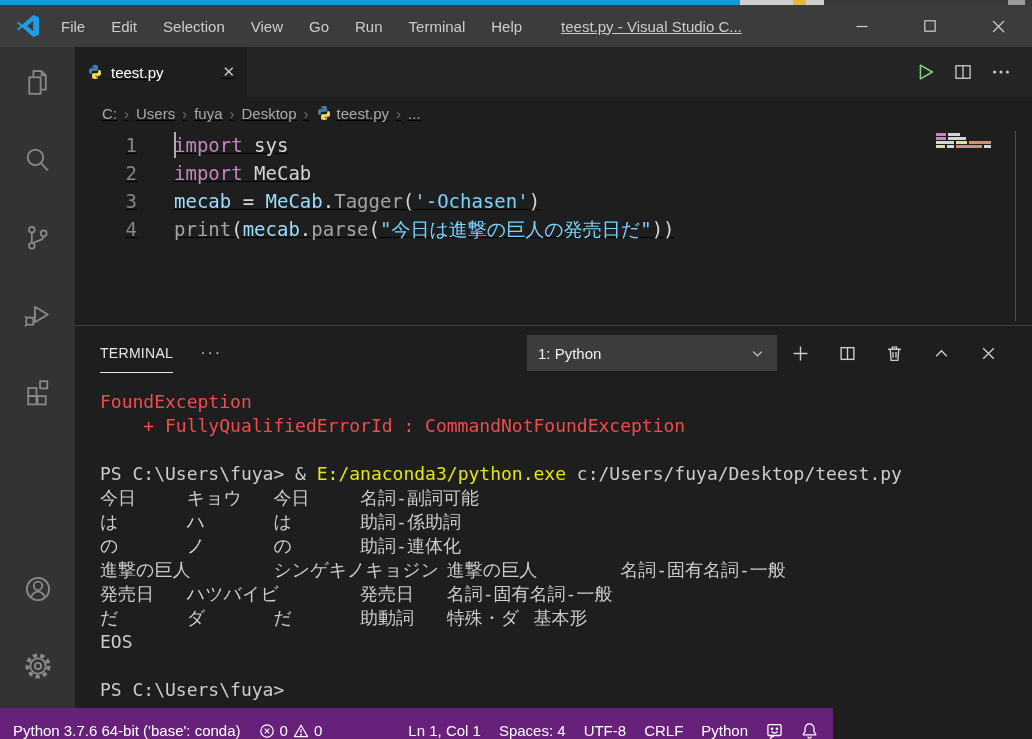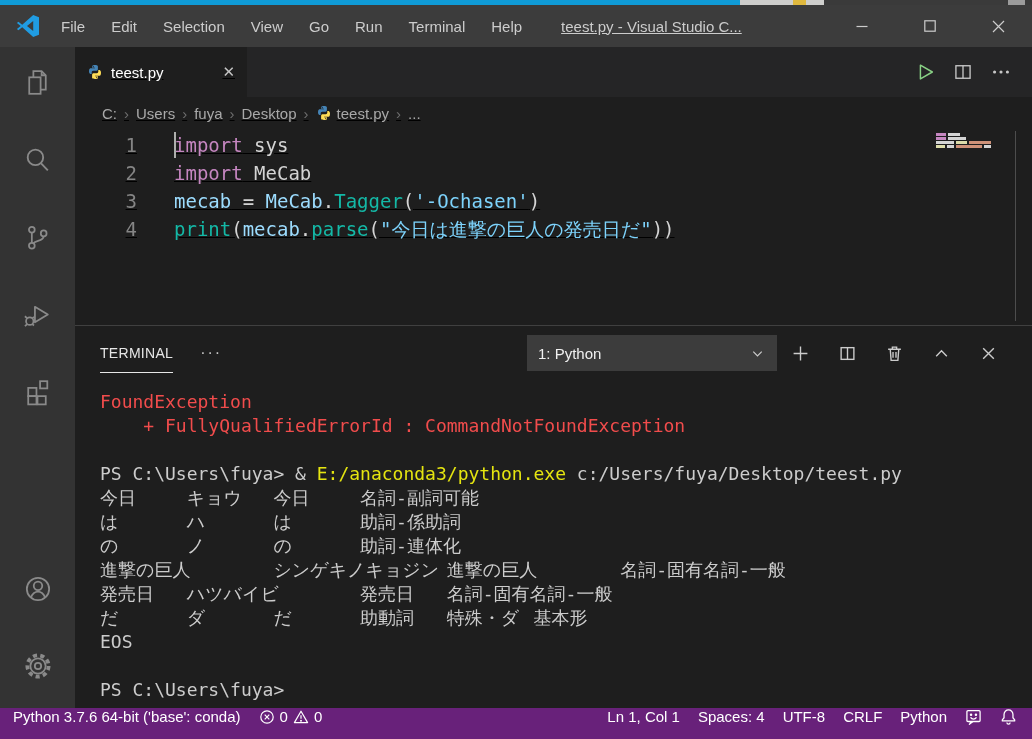--- a/index.html
+++ b/index.html
@@ -43,21 +43,21 @@
     color:#a9a9a9; font-size:15px; }
   .bc-item { display:flex; align-items:center; }
   .bc-item svg { margin-right:5px; }
   .bc-sep { color:#6e6e6e; margin:0 7px; font-size:15px; }
 
   .code-region { position:relative; flex:1; padding-top:2px;
     font-family:"DejaVu Sans Mono", monospace; font-size:19px; line-height:28px; }
   .code-line { display:flex; height:28px; white-space:pre; }
   .ln { width:62px; text-align:right; color:#858585; flex:none; }
   .lc { margin-left:37px; }
-  .tok-kw{color:#c586c0} .tok-fn{color:#14b8a6} .tok-var{color:#9cdcfe}
+  .tok-kw{color:#c586c0} .tok-fn{color:#a3a3a3} .tok-var{color:#9cdcfe}
   .tok-str{color:#7dd3fc} .tok-fg{color:#d4d4d4}
   .cursor { position:absolute; left:99px; top:3px; width:2px; height:26px; background:#aeafad; }
   .minimap { position:absolute; top:4px; right:34px; width:62px; }
   .mm-row { display:flex; height:2.5px; margin-bottom:1.5px; }
   .mm-row div { height:2.5px; margin-right:2px; }
   .overview-ruler { position:absolute; top:2px; right:16px; width:1px; height:190px; background:#4d4d4d; }
 
   
   .panel { flex:1; border-top:1px solid rgba(128,128,128,0.35); display:flex; flex-direction:column; background:#1e1e1e; }
   .panel-header { height:54px; display:flex; align-items:center; padding:0 20px 0 25px; }
@@ -70,22 +70,22 @@
     color:#f0f0f0; font-size:15px; }
   .panel-icons { display:flex; }
   .pi-btn { width:47px; height:36px; display:flex; align-items:center; justify-content:center; }
 
   .terminal-content { flex:1; padding:10px 0 0 25px; font-family:"DejaVu Sans Mono", monospace;
     font-size:18px; line-height:24px; color:#cccccc; overflow:hidden; }
   .tline { font-family:inherit; height:24px; white-space:pre; tab-size:8; -moz-tab-size:8; }
   .t-red{color:#f14c4c} .t-yellow{color:#e5e510}
 
   
-  .statusbar { position:absolute; bottom:0; left:0; width:1032px; height:31px;
-    background:#68217a; color:#ffffff; display:flex; align-items:flex-start; font-size:15px;gap:34px; }
+  .statusbar { position:absolute; bottom:0; left:0; width:833px; height:31px;
+    background:#68217a; color:#ffffff; display:flex; align-items:flex-end; font-size:15px;gap:34px; }
   .sb-item { padding:0 9px; display:flex; align-items:center; white-space:nowrap; }
   .sb-left { display:flex; align-items:center; padding-left:4px; }
   .sb-right { margin-left:auto; display:flex; align-items:center; padding-right:6px; }
   .sb-problems { display:flex; align-items:center; gap:5px; padding:0 9px; }
   .sb-problems svg { display:block; }
   .sb-icon-btn { padding:0 9px; display:flex; align-items:center; }
 
   svg { display:block; }
 </style>
 </head>

